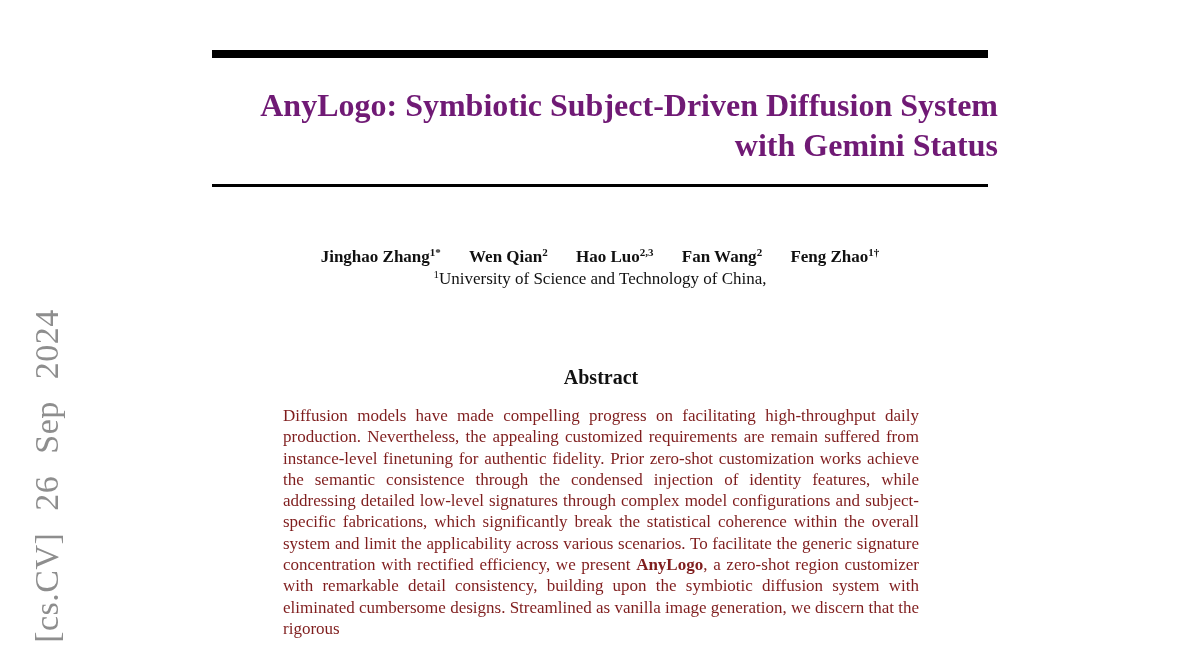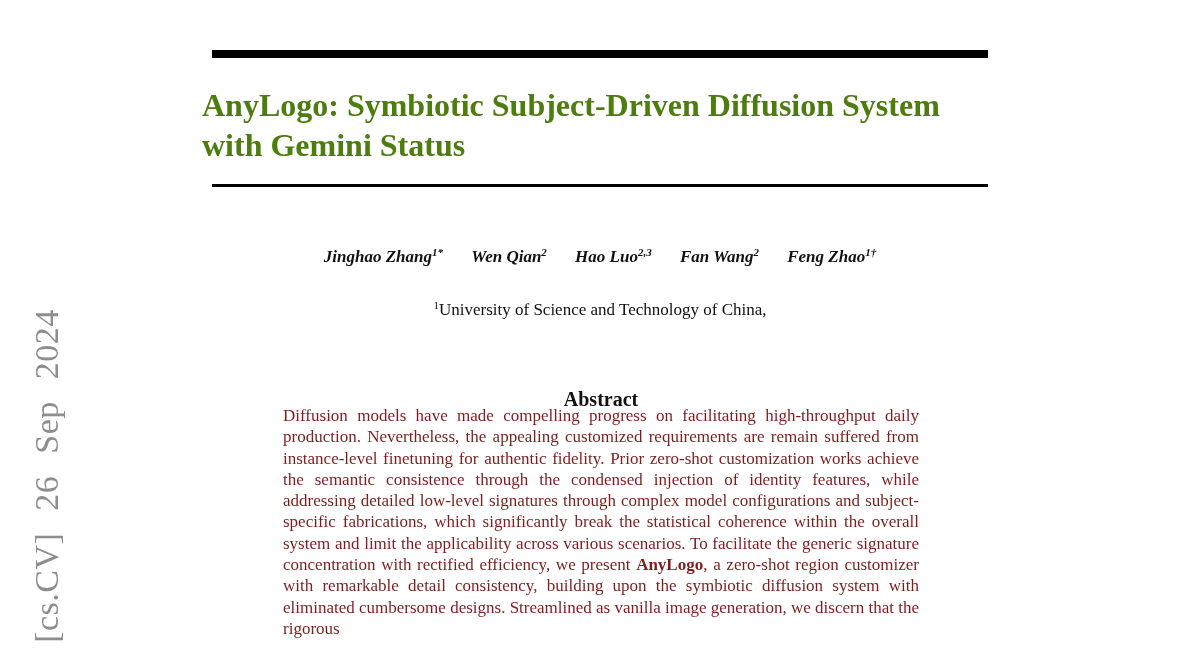--- a/index.html
+++ b/index.html
@@ -45,66 +45,64 @@
     top: 184px;
     width: 776px;
     height: 2.5px;
     background: #000000;
   }
   .title {
     position: absolute;
     left: 202px;
     top: 85px;
     width: 796px;
-    text-align: left;
+    text-align: right;
     font-weight: bold;
     font-size: 32px;
     line-height: 40px;
-    color: #4d7c0f;
+    color: #701a75;
     margin: 0;
   }
   .title span { display: block; }
   .authors-row {
     position: absolute;
     left: 202px;
     top: 242px;
     width: 796px;
     text-align: center;
     font-size: 17px;
     line-height: 21px;
     white-space: nowrap;
-    font-style: italic;
   }
   .author {
     display: inline-block;
     font-weight: bold;
     margin: 0 12px;
   }
   .sup {
     font-size: 11px;
     vertical-align: 6px;
     font-weight: normal;
   }
   .author .sup { font-weight: bold; }
   .affiliations {
     position: absolute;
     left: 202px;
     top: 264px;
     width: 796px;
     text-align: center;
     font-size: 17px;
     line-height: 21px;
-    margin-top: 31px;
   }
   .affil-item { display: inline-block; }
   .affil-gap { display: inline-block; width: 30px; }
   .abstract-heading {
     position: absolute;
     left: 283px;
-    top: 388px;
+    top: 366px;
     width: 636px;
     text-align: center;
     font-weight: bold;
     font-size: 20px;
     margin: 0;
   }
   .abstract-body {
     position: absolute;
     left: 283px;
     top: 405px;

